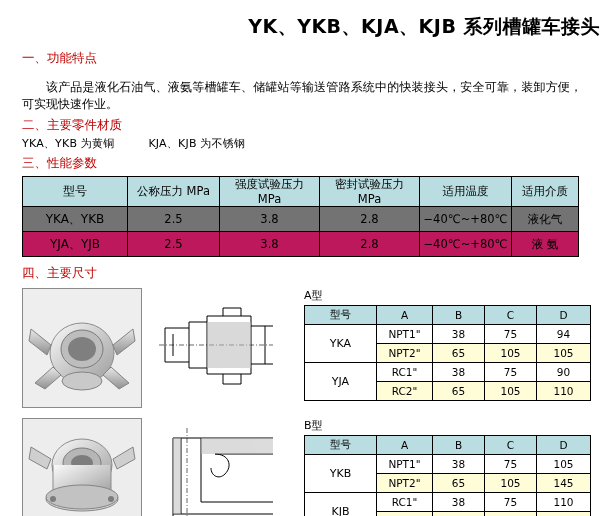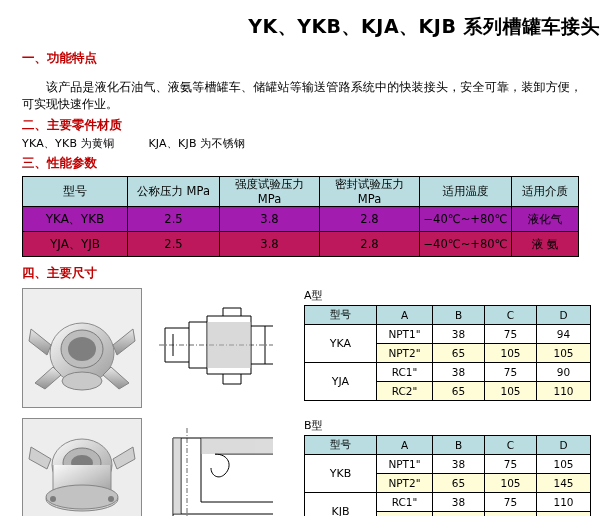--- a/index.html
+++ b/index.html
@@ -26,21 +26,21 @@
     text-align: right;
     font-size: 19px;
     font-weight: bold;
     letter-spacing: 0.5px;
     padding-top: 14px;
     padding-bottom: 6px;
     font-family: "DejaVu Sans", "Liberation Sans", sans-serif;
   }
   .section-head {
     color: #c00000;
-    font-weight: bold;
+    font-weight: normal;
     font-size: 12.5px;
     margin: 4px 18px 2px 22px;
   }
   .para {
     font-size: 12px;
     line-height: 17px;
     margin: 12px 18px 0 22px;
     text-indent: 24px;
     text-align: justify;
   }
@@ -68,21 +68,21 @@
     height: 24px;
     padding: 0 2px;
   }
   table.spec thead th {
     background: #b9dde0;
     font-weight: normal;
     height: 22px;
     font-size: 11.5px;
   }
   table.spec tbody tr.row-a td {
-    background: #a21caf;
+    background: #737373;
   }
   table.spec tbody tr.row-b td {
     background: #be185d;
   }
   table.spec td.first, table.spec th.first {
     font-size: 12px;
   }
 
   
   .bottom {

